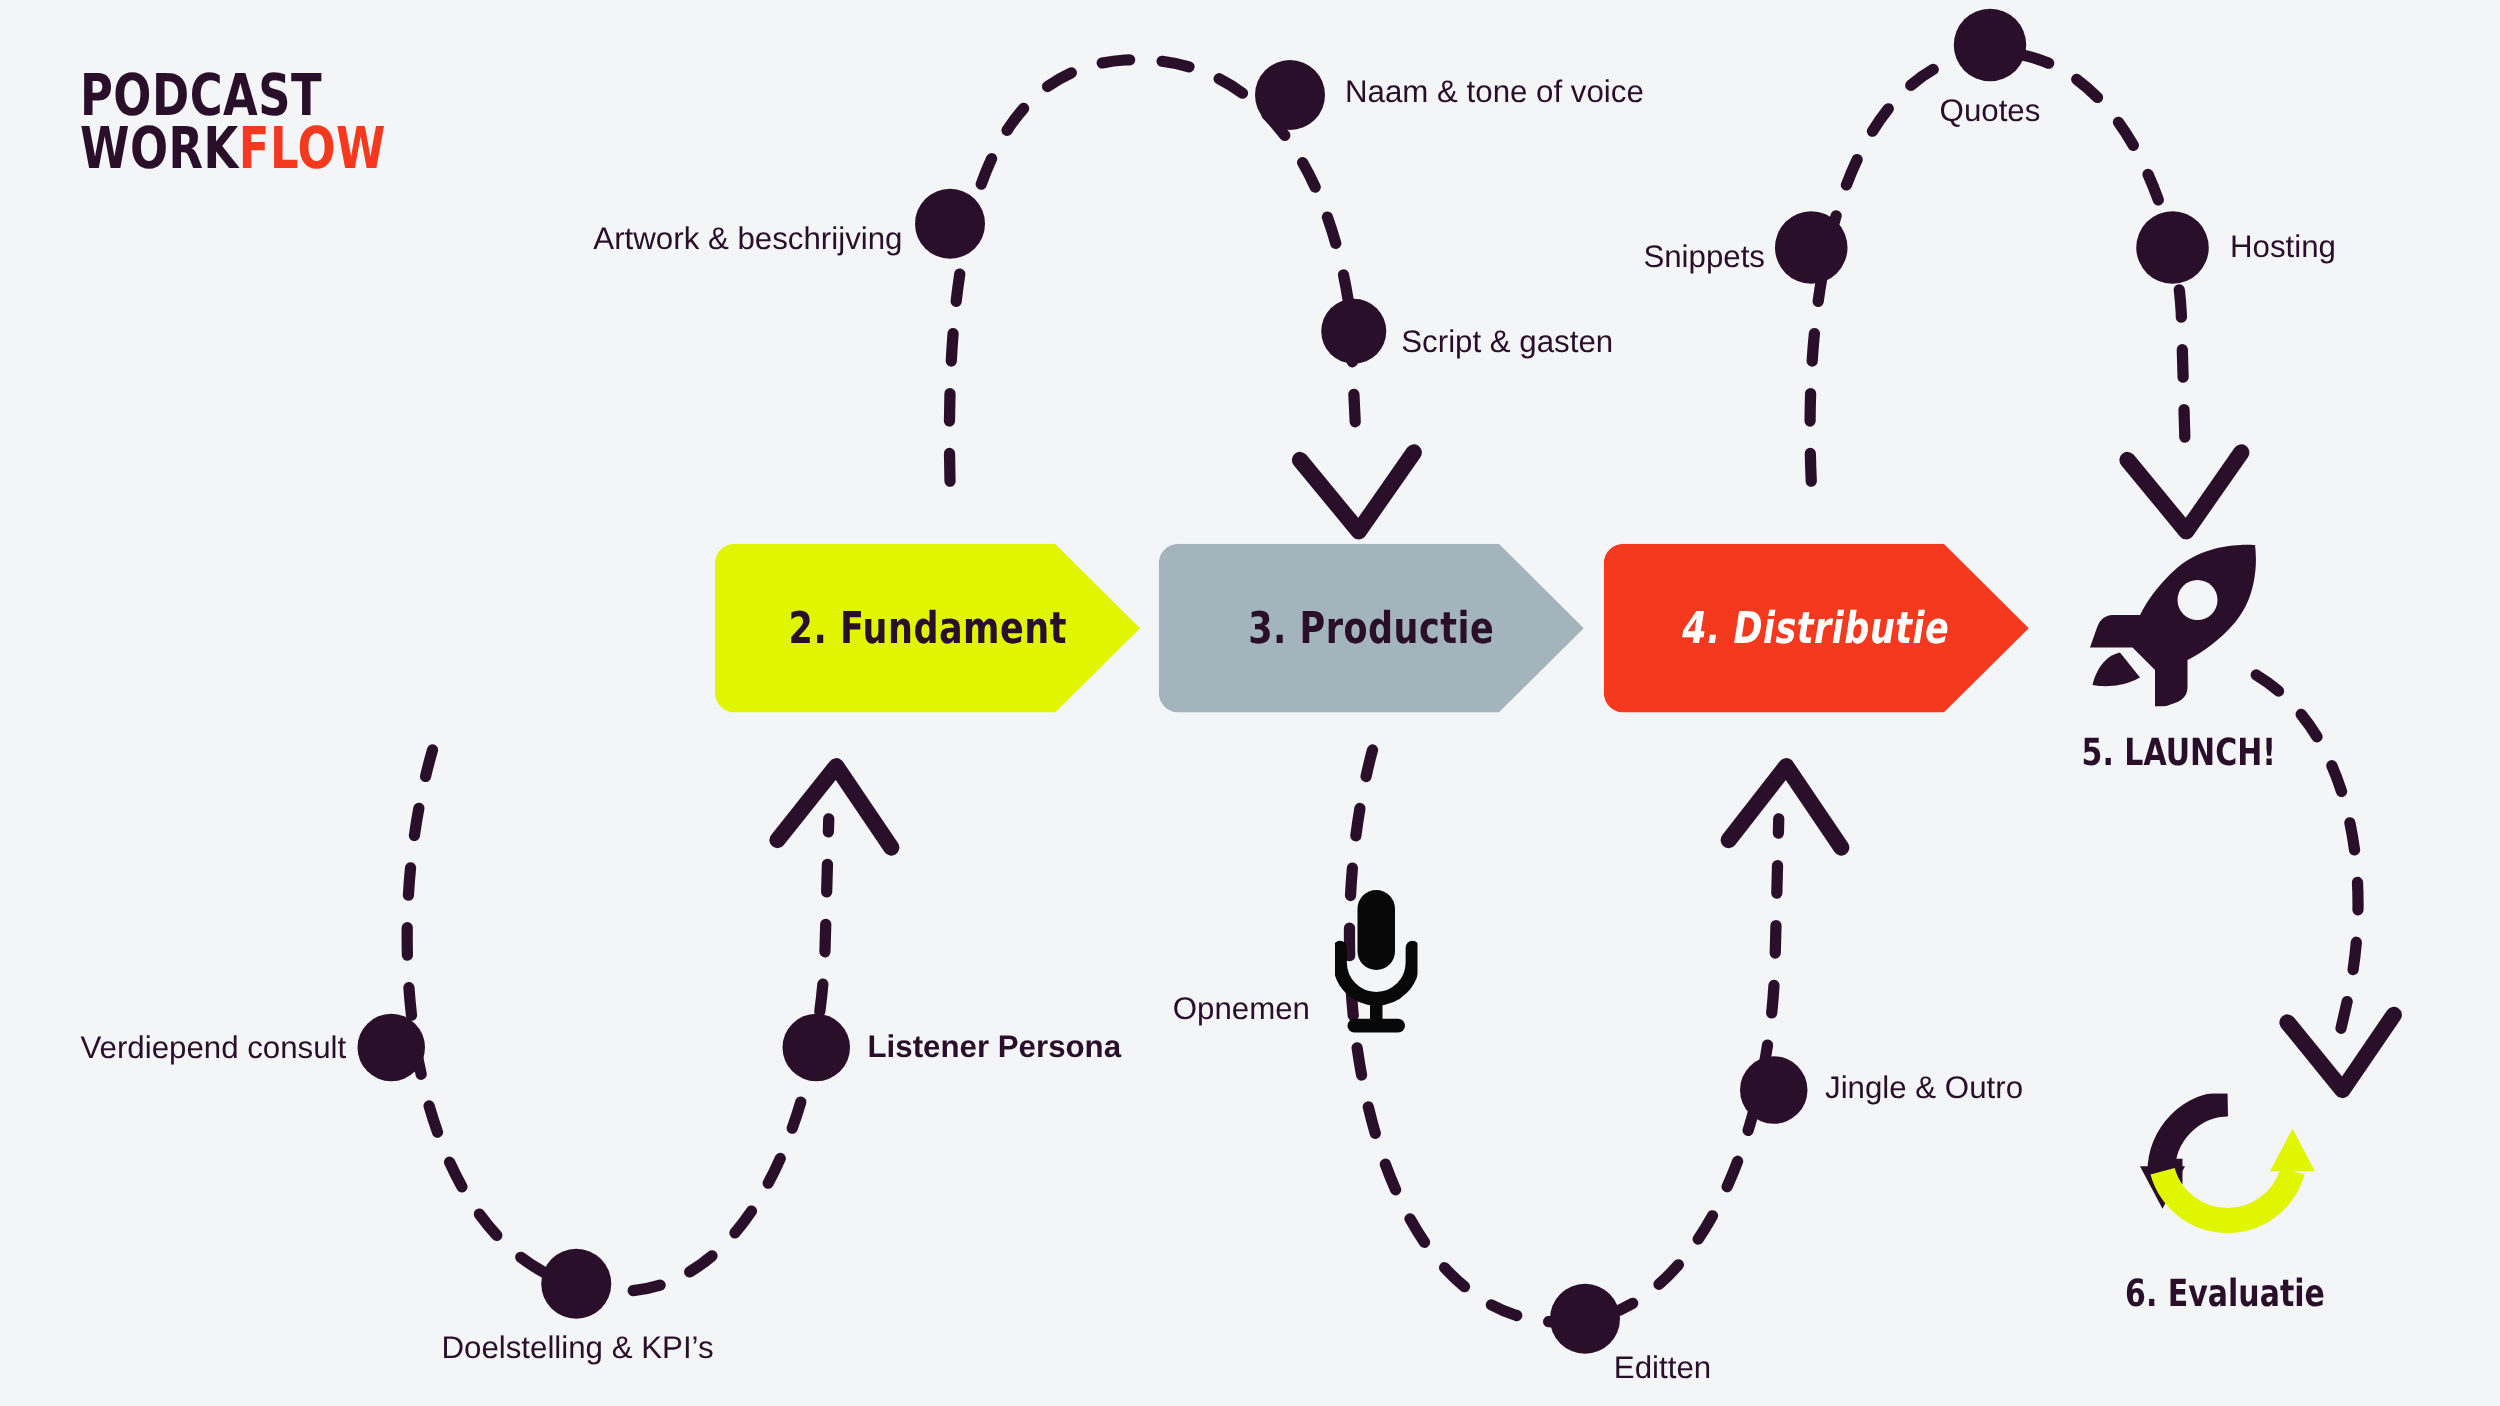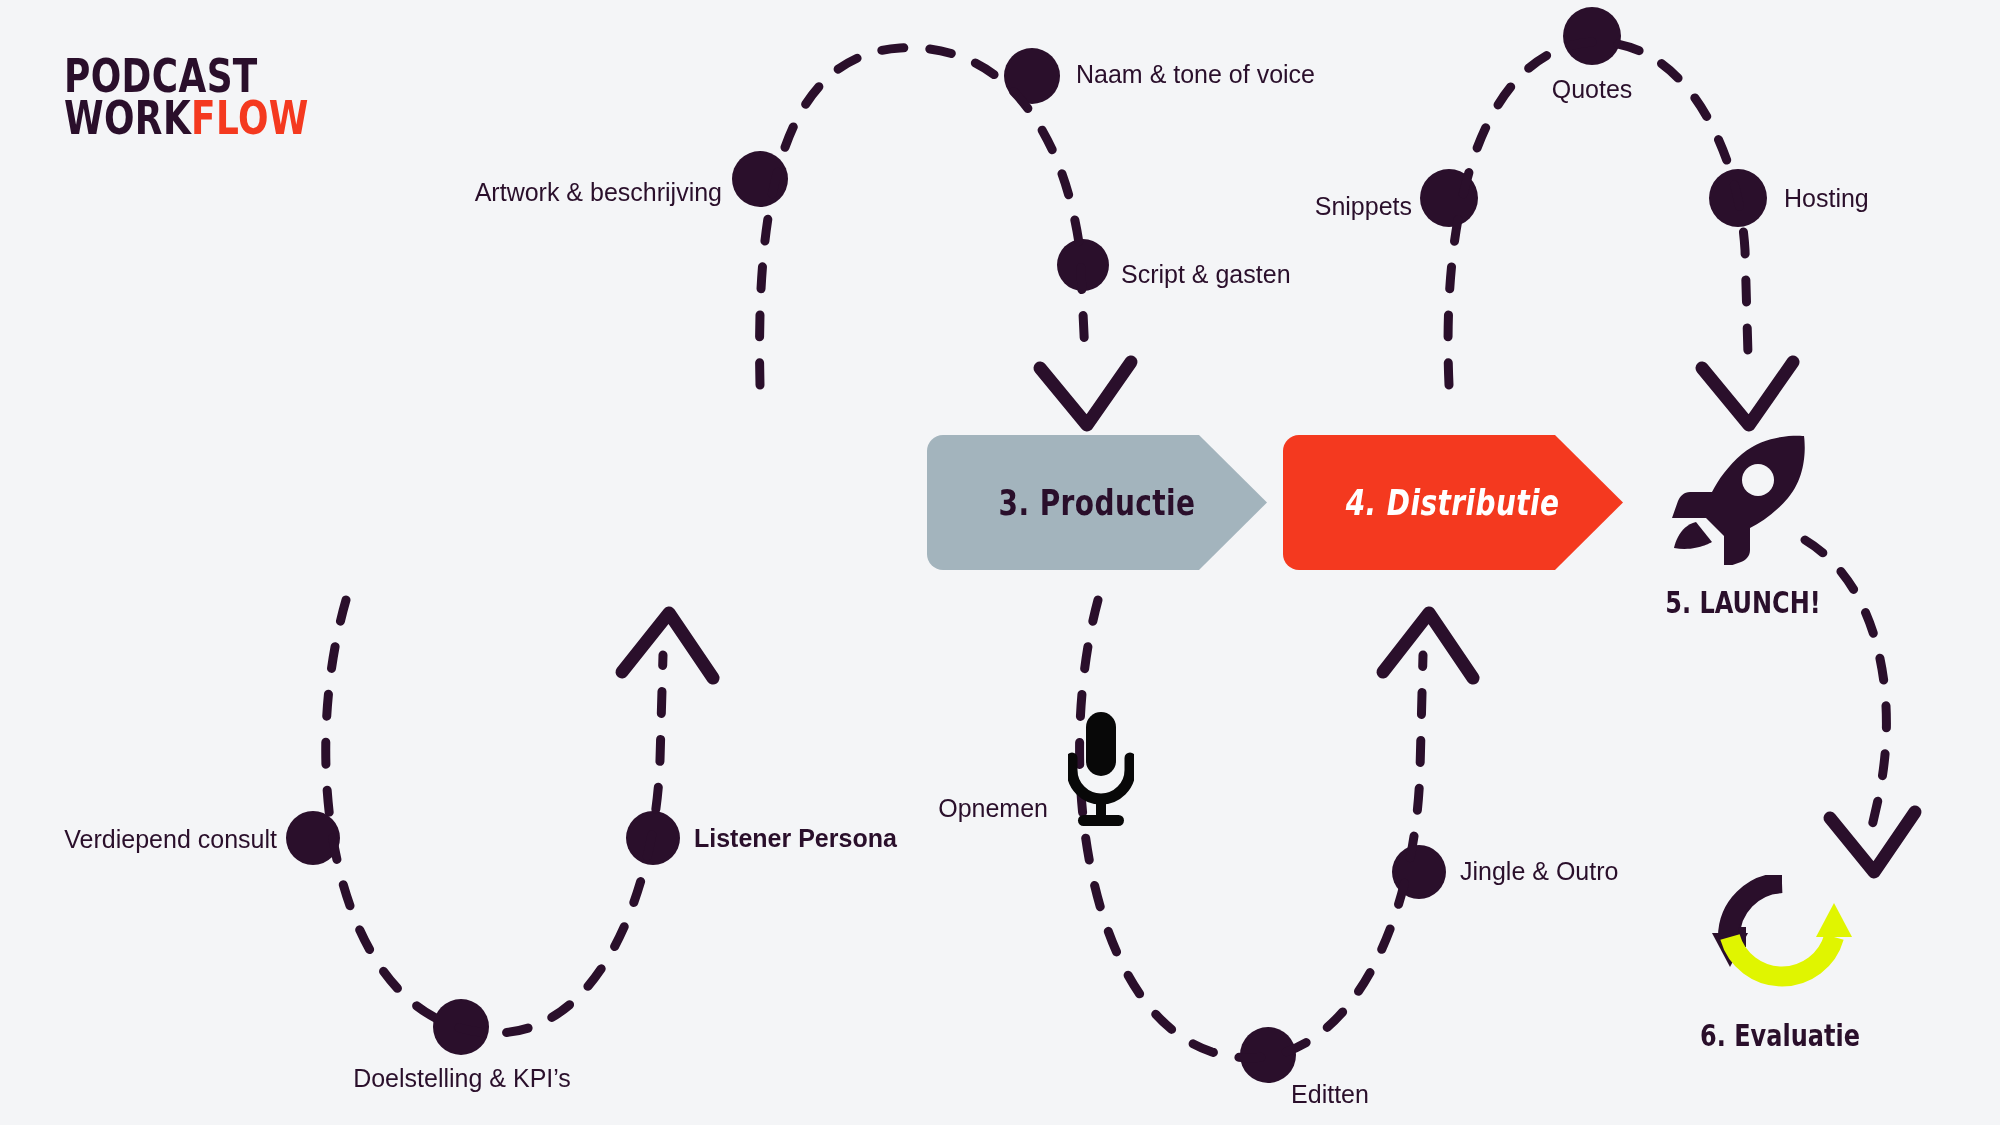--- a/index.html
+++ b/index.html
@@ -139,20 +139,26 @@
     <path class="chev" d="M 622 672 L 669 613 L 713 678"></path>
 
     <path class="dash" d="M 1098 600 C 1055 760 1085 1010 1212 1052 C 1345 1092 1416 920 1420 770 L 1423 655"></path>
     <path class="chev" d="M 1383 672 L 1429 613 L 1473 678"></path>
 
     <path class="dash" d="M 1805 540 C 1880 585 1900 700 1878 800 L 1870 835"></path>
     <path class="chev" d="M 1830 818 L 1874 872 L 1915 812"></path>
   </svg>
 
 
+  <div class="step" style="left:572px; top:435px; width:340px;">
+    <svg class="layer" style="position:absolute;left:0;top:0;width:340px;height:135px;" viewBox="0 0 340 135" preserveAspectRatio="none">
+      <path d="M 16 0 L 272 0 L 340 67.5 L 272 135 L 16 135 A 16 16 0 0 1 0 119 L 0 16 A 16 16 0 0 1 16 0 Z" fill="#e0f500"></path>
+    </svg>
+    <span class="step-label" style="color:#2a0f2b;">2. Fundament</span>
+  </div>
 
   <div class="step" style="left:927px; top:435px; width:340px;">
     <svg class="layer" style="position:absolute;left:0;top:0;width:340px;height:135px;" viewBox="0 0 340 135" preserveAspectRatio="none">
       <path d="M 16 0 L 272 0 L 340 67.5 L 272 135 L 16 135 A 16 16 0 0 1 0 119 L 0 16 A 16 16 0 0 1 16 0 Z" fill="#a3b4bd"></path>
     </svg>
     <span class="step-label" style="color:#2a0f2b;">3. Productie</span>
   </div>
 
   <div class="step" style="left:1283px; top:435px; width:340px;font-style:italic;">
     <svg class="layer" style="position:absolute;left:0;top:0;width:340px;height:135px;" viewBox="0 0 340 135" preserveAspectRatio="none">

